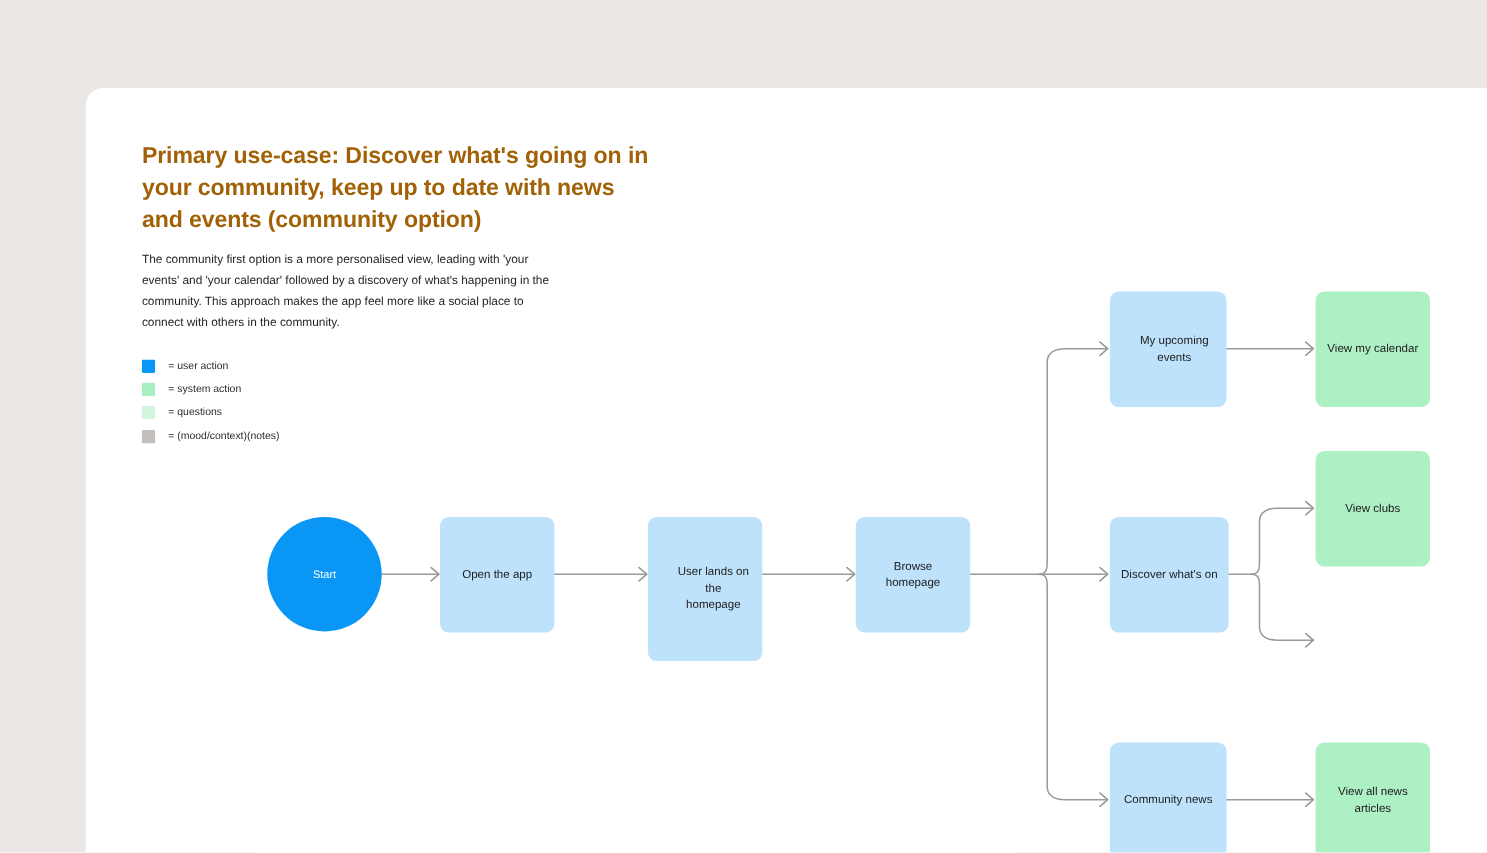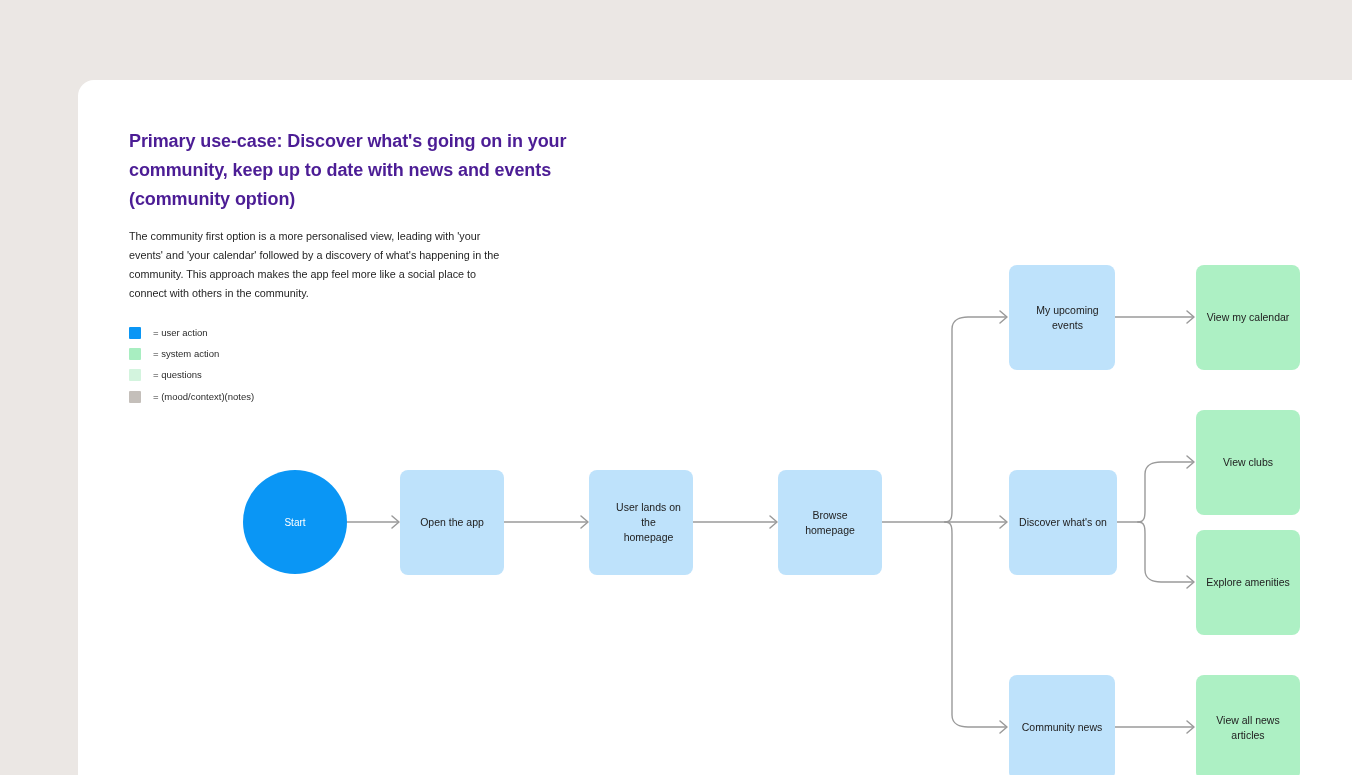--- a/index.html
+++ b/index.html
@@ -27,24 +27,24 @@
     height: 695px;
     background: #FFFFFF;
     border-top-left-radius: 16px;
     overflow: hidden;
   }
   .title {
     position: absolute;
     left: 51px;       
     top: 47px;        
     width: 470px;
-    font-size: 18px;
+    font-size: 21px;
     line-height: 29px;
     font-weight: 600;
-    color: #4c1d95;
+    color: #a16207;
     letter-spacing: -0.1px;
     white-space: pre-line;
   }
   .desc {
     position: absolute;
     left: 51px;
     top: 147px;
     width: 382px;
     font-size: 10.8px;
     line-height: 19px;
@@ -181,35 +181,34 @@
       <path class="head" d="M1109,496 L1116,502 L1109,508"></path>
 
       <path d="M1037,647 L1115,647"></path>
       <path class="head" d="M1109,641 L1116,647 L1109,653"></path>
     </svg>
 
     <div class="node start" style="left:165px; top:390px; width:104px; height:104px;">Start</div>
 
     <div class="node action" style="left:322px; top:390px; width:104px; height:105px;">Open the app</div>
 
-    <div class="node action" style="left:511px; top:390px; width:104px; height:105px;padding-left:24px;">User lands on the
+    <div class="node action" style="left:511px; top:390px; width:104px; height:131px;padding-left:24px;">User lands on the
 homepage</div>
 
     <div class="node action" style="left:700px; top:390px; width:104px; height:105px;">Browse homepage</div>
 
     <div class="node action" style="left:931px; top:185px; width:106px; height:105px;padding-left:20px;">My upcoming
 events</div>
 
     <div class="node system" style="left:1118px; top:185px; width:104px; height:105px;">View my calendar</div>
 
     <div class="node action" style="left:931px; top:390px; width:108px; height:105px;">Discover what's on</div>
 
     <div class="node system" style="left:1118px; top:330px; width:104px; height:105px;">View clubs</div>
 
-    <div class="node system" style="left:1118px; top:450px; width:104px; height:105px;">Explore amenities</div>
 
     <div class="node action" style="left:931px; top:595px; width:106px; height:105px;">Community news</div>
 
     <div class="node system" style="left:1118px; top:595px; width:104px; height:105px;">View all news
 articles</div>
 
   </div>
 </div>
 
 </body></html>

